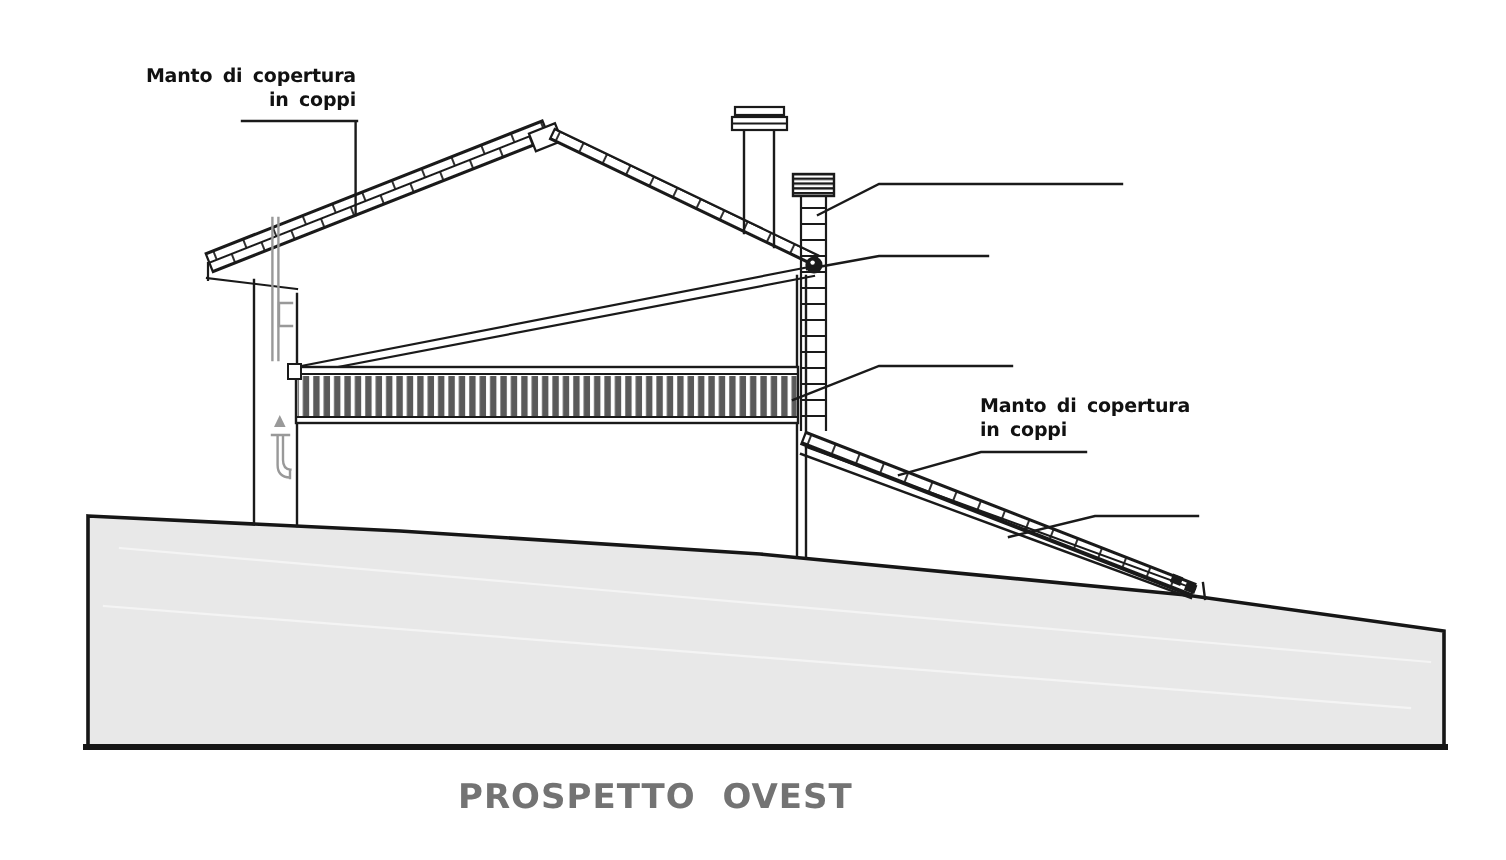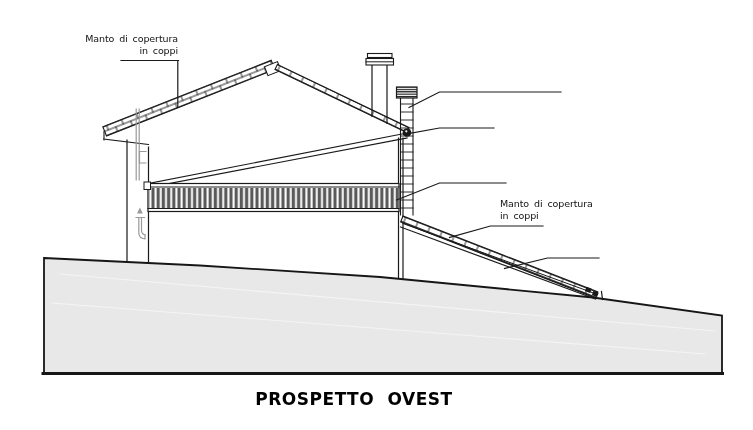--- a/index.html
+++ b/index.html
@@ -2,28 +2,28 @@
 <html><head>
 <meta charset="utf-8">
 <style>
   html,body{margin:0;padding:0;background:#ffffff;}
   .stage{
     position:relative;width:753px;height:430px;background:#ffffff;
     overflow:hidden;font-family:"DejaVu Sans", sans-serif;
   }
   .stage svg{position:absolute;left:0;top:0;}
   .lbl{
-    position:absolute;font-weight:normal;font-size:9.5px;line-height:12px;
-    color:#111;white-space:nowrap;word-spacing:2px;letter-spacing:-0.1px;margin-left:10px;
+    position:absolute;font-weight:bold;font-size:9.5px;line-height:12px;
+    color:#111;white-space:nowrap;word-spacing:2px;letter-spacing:-0.1px;
   }
   .lbl span{display:block;}
   .lbl.right{text-align:right;}
   .title{
-    position:absolute;left:229px;top:389px;width:250px;text-align:center;
-    font-weight:bold;font-size:17px;letter-spacing:0.5px;word-spacing:7px;color:#000000;
+    position:absolute;left:229px;top:389px;width:250px;text-align:left;
+    font-weight:bold;font-size:17px;letter-spacing:0.5px;word-spacing:7px;color:#737373;
   }
 </style>
 </head>
 <body>
 
 <div class="stage">
 
   <svg width="753" height="430" viewBox="0 0 753 430" fill="none" stroke-linecap="square">
     <defs>
       <pattern id="brick" width="16" height="10" patternUnits="userSpaceOnUse">

